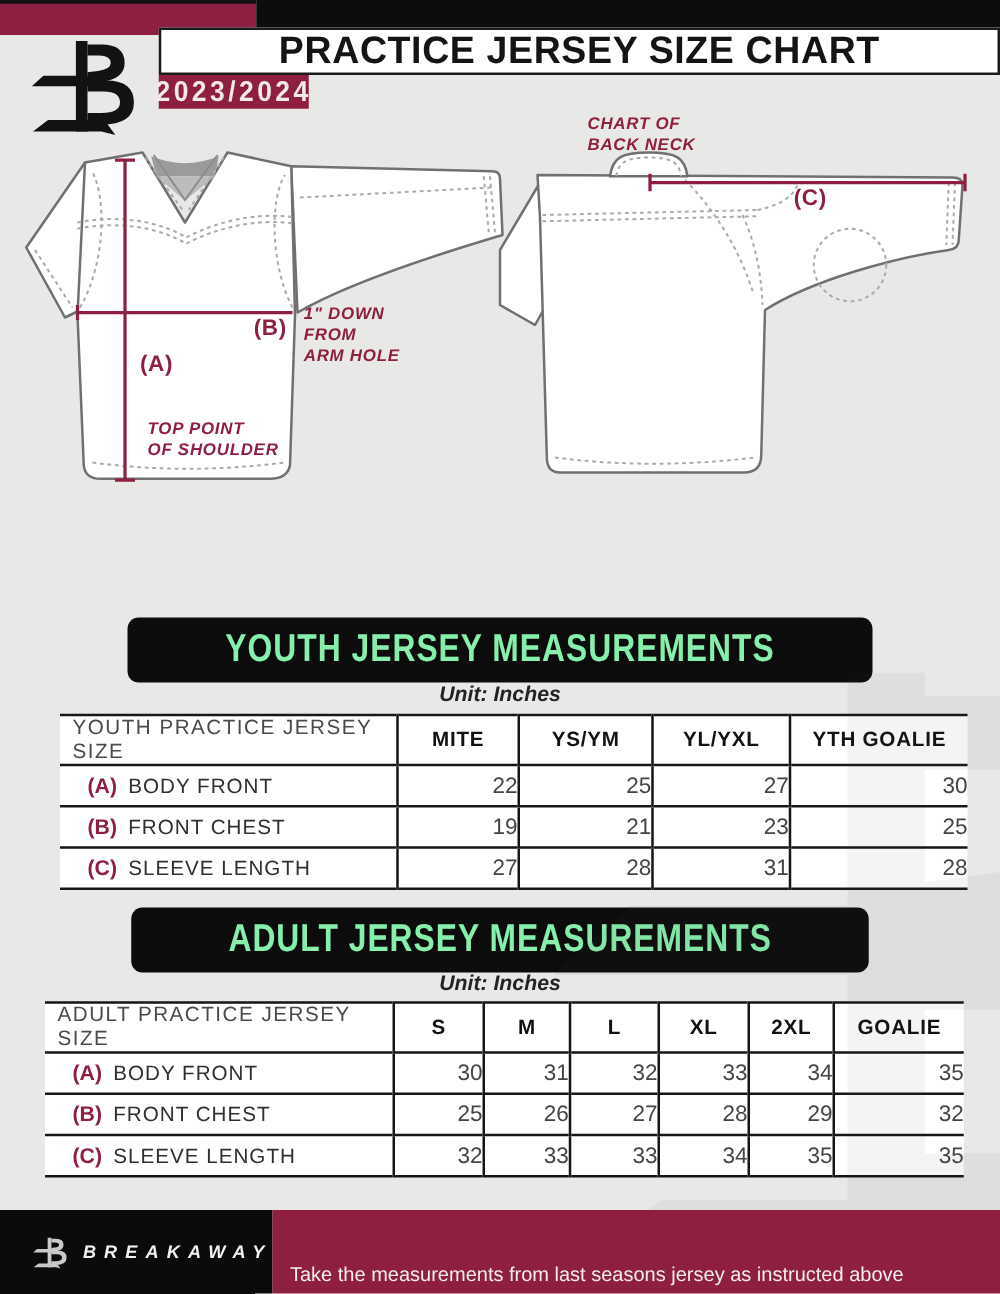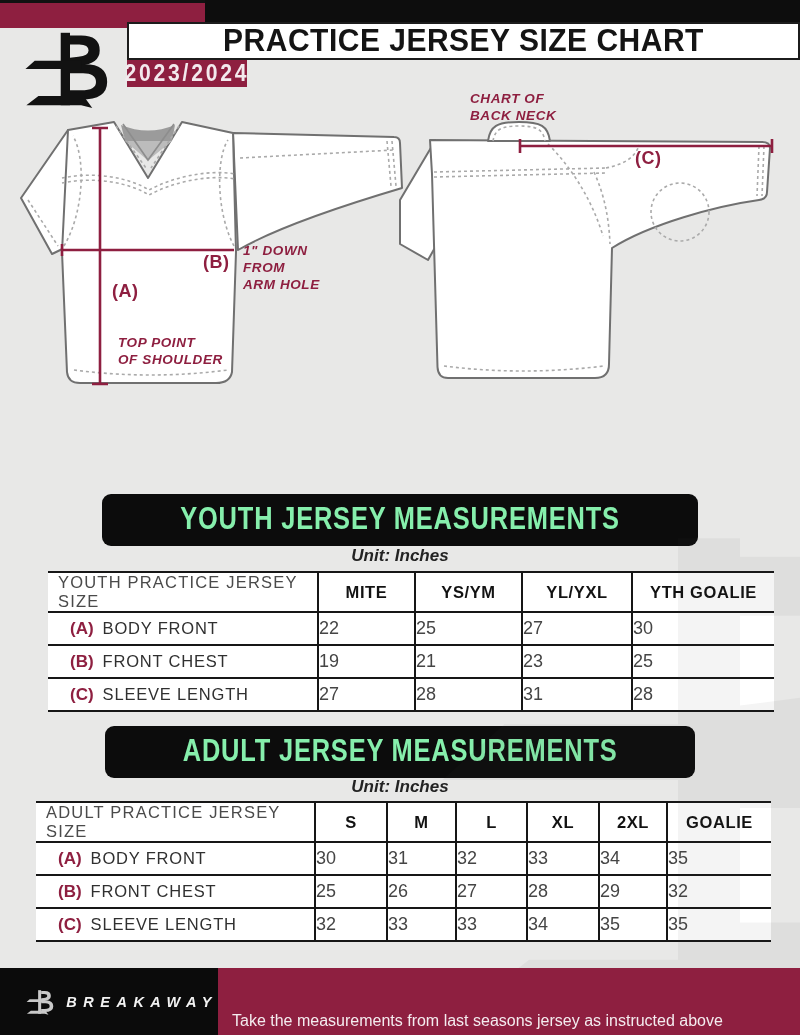--- a/index.html
+++ b/index.html
@@ -65,21 +65,21 @@
   table.size-table th + th, table.size-table td + td { border-left:2.5px solid #161616; }
   table.size-table th, table.size-table td { height:33px; vertical-align:middle; }
   .col-head-first {
     text-align:left; padding-left:10px; font-size:16.5px; font-weight:400;
     color:#4a4a4a; letter-spacing:1.2px;
   }
   .col-head { text-align:center; font-size:16.5px; font-weight:700; color:#121212; letter-spacing:.6px; }
   .row-label { text-align:left; padding-left:22px; white-space:nowrap; }
   .row-label .key { color:#8e1f40; font-weight:700; font-size:17px; margin-right:9px; }
   .row-label .lab { color:#303030; font-size:16.5px; letter-spacing:.8px; }
-  .val { text-align:left; font-size:18px; color:#454545;margin-top:21px; }
+  .val { text-align:right; font-size:18px; color:#454545;margin-top:21px; }
   
   .footer { position:absolute; top:968px; left:0; width:800px; height:67px; display:flex; z-index:6; }
   .footer-brand {
     width:218px; background:#0b0b0b; display:flex; align-items:center; padding-left:26px;font-style:italic;
   }
   .footer-brand .brand-text {
     color:#f2f2f2; font-size:14.5px; font-weight:700; letter-spacing:6.5px; margin-left:10px;
   }
   .footer-note {
     flex:1; background:#8e1f40; color:#f4ecef; font-size:16px; line-height:17.5px;

